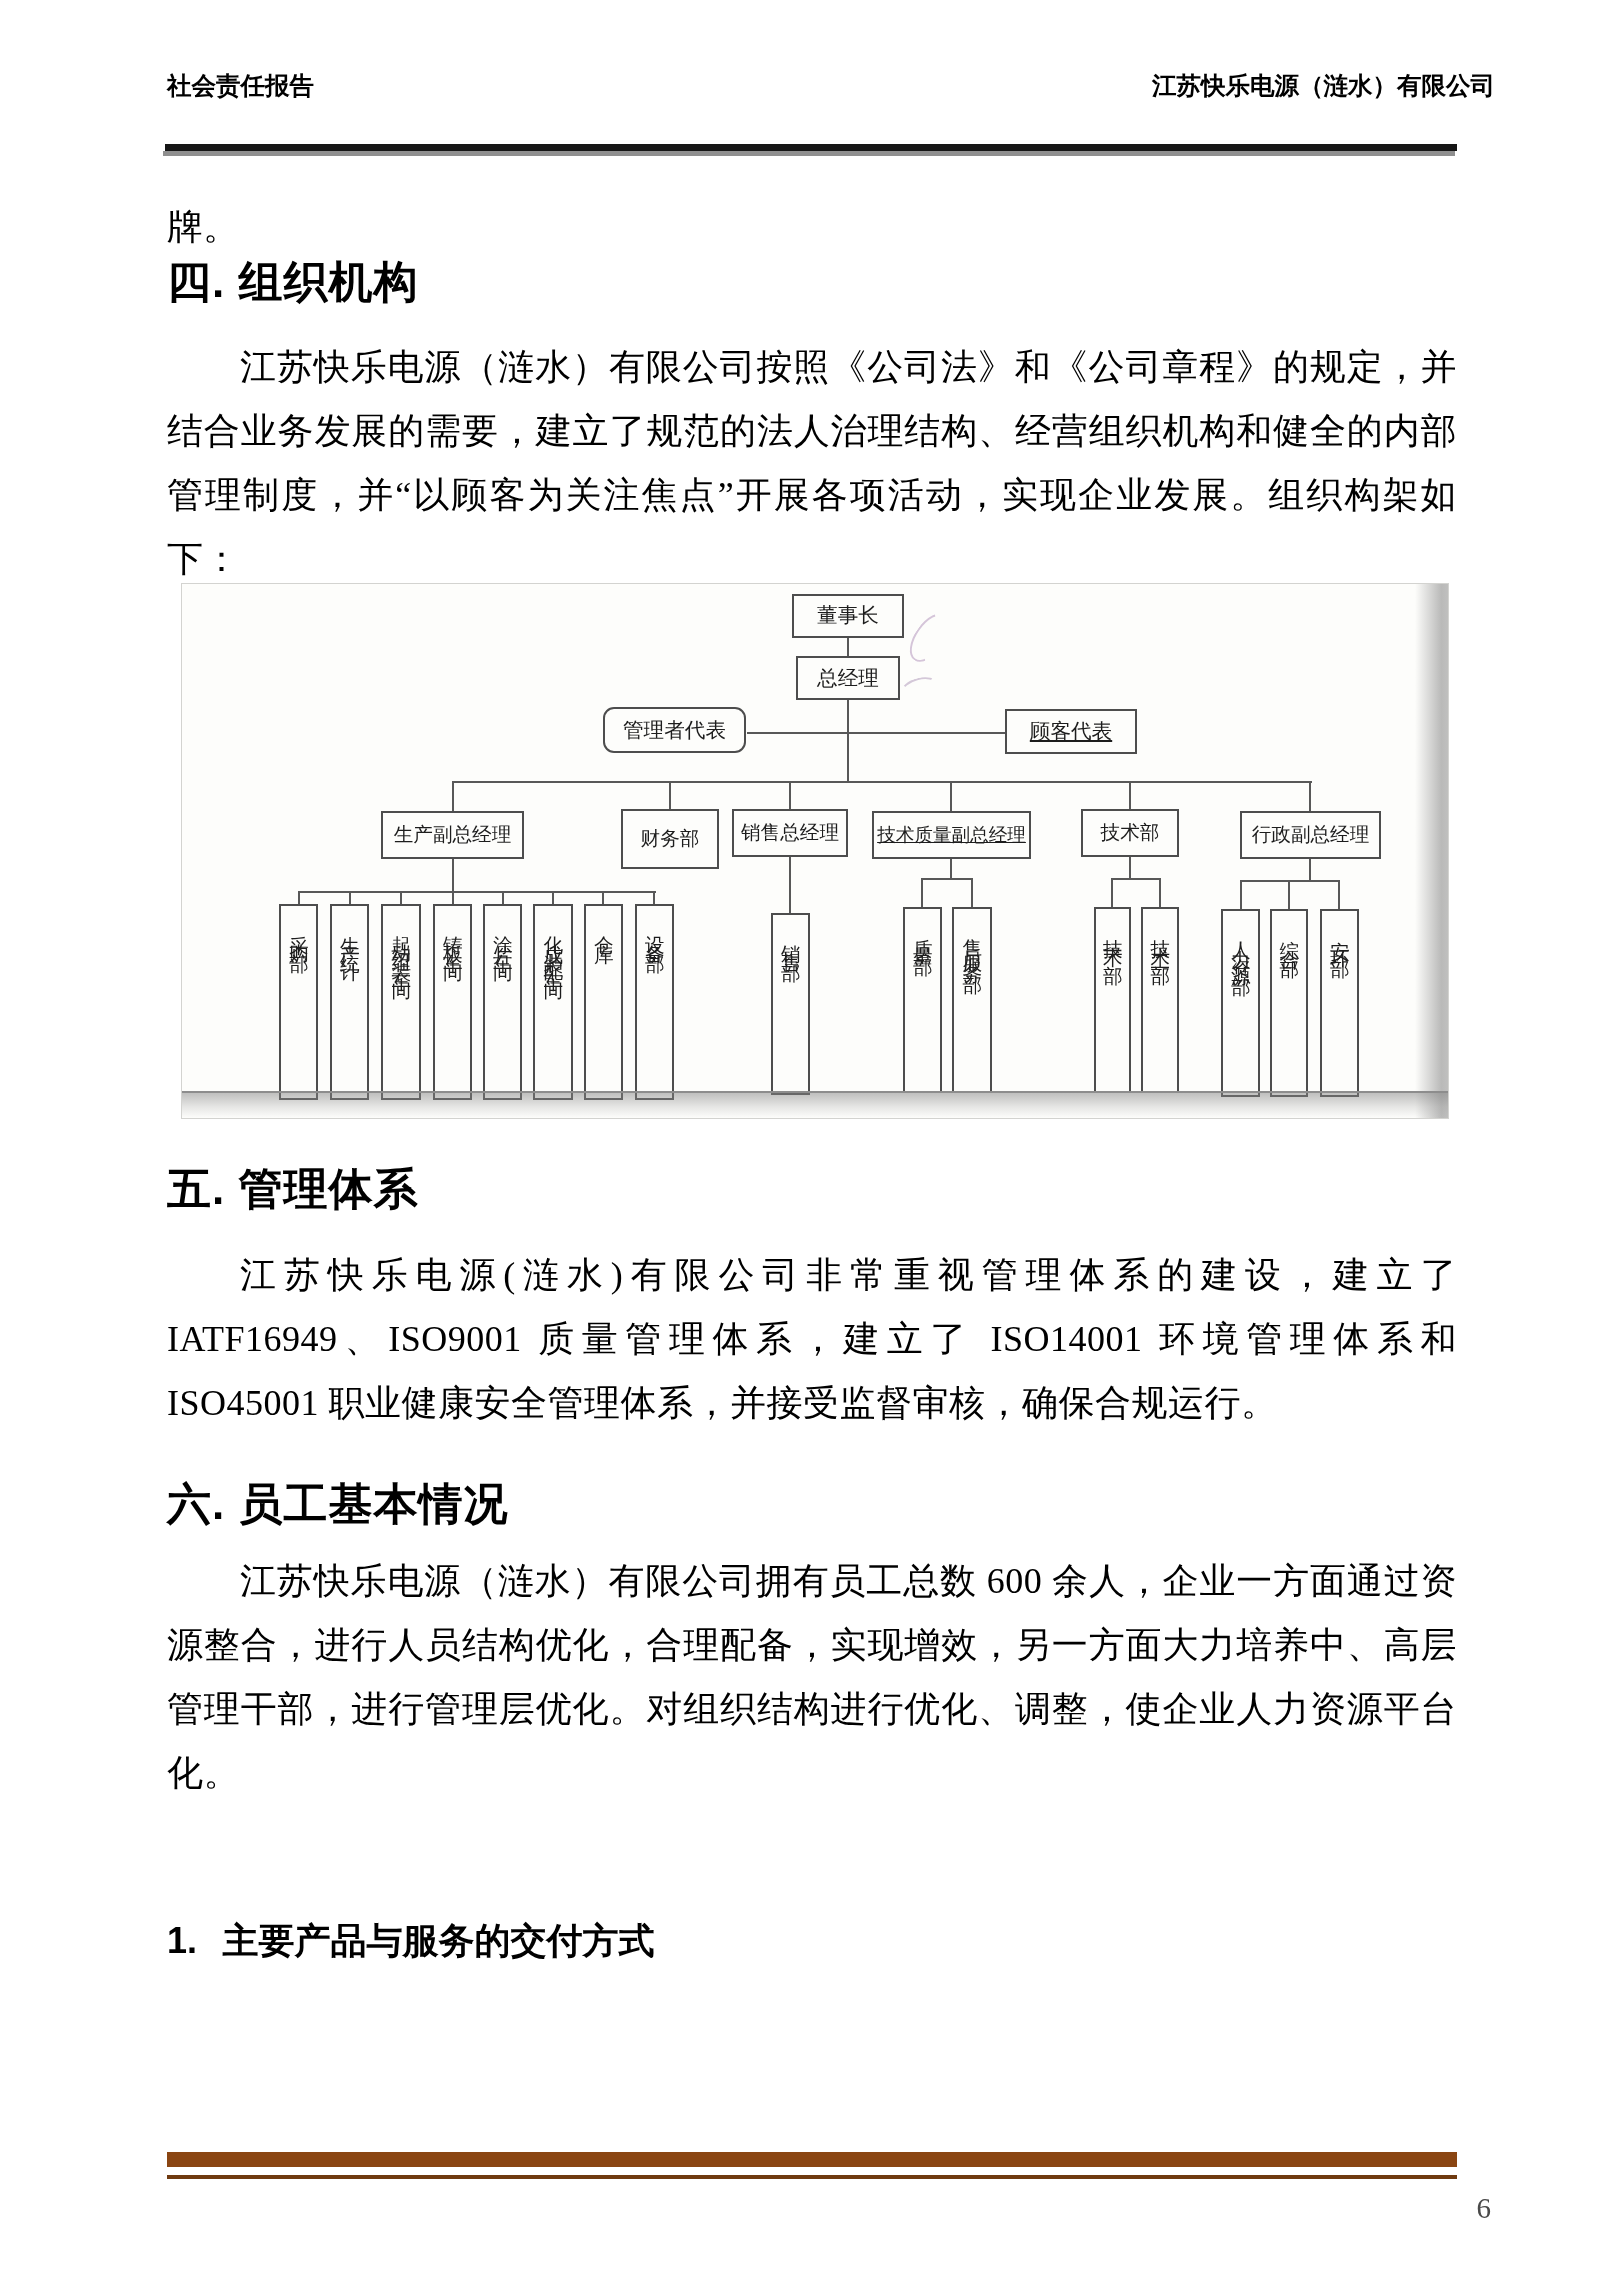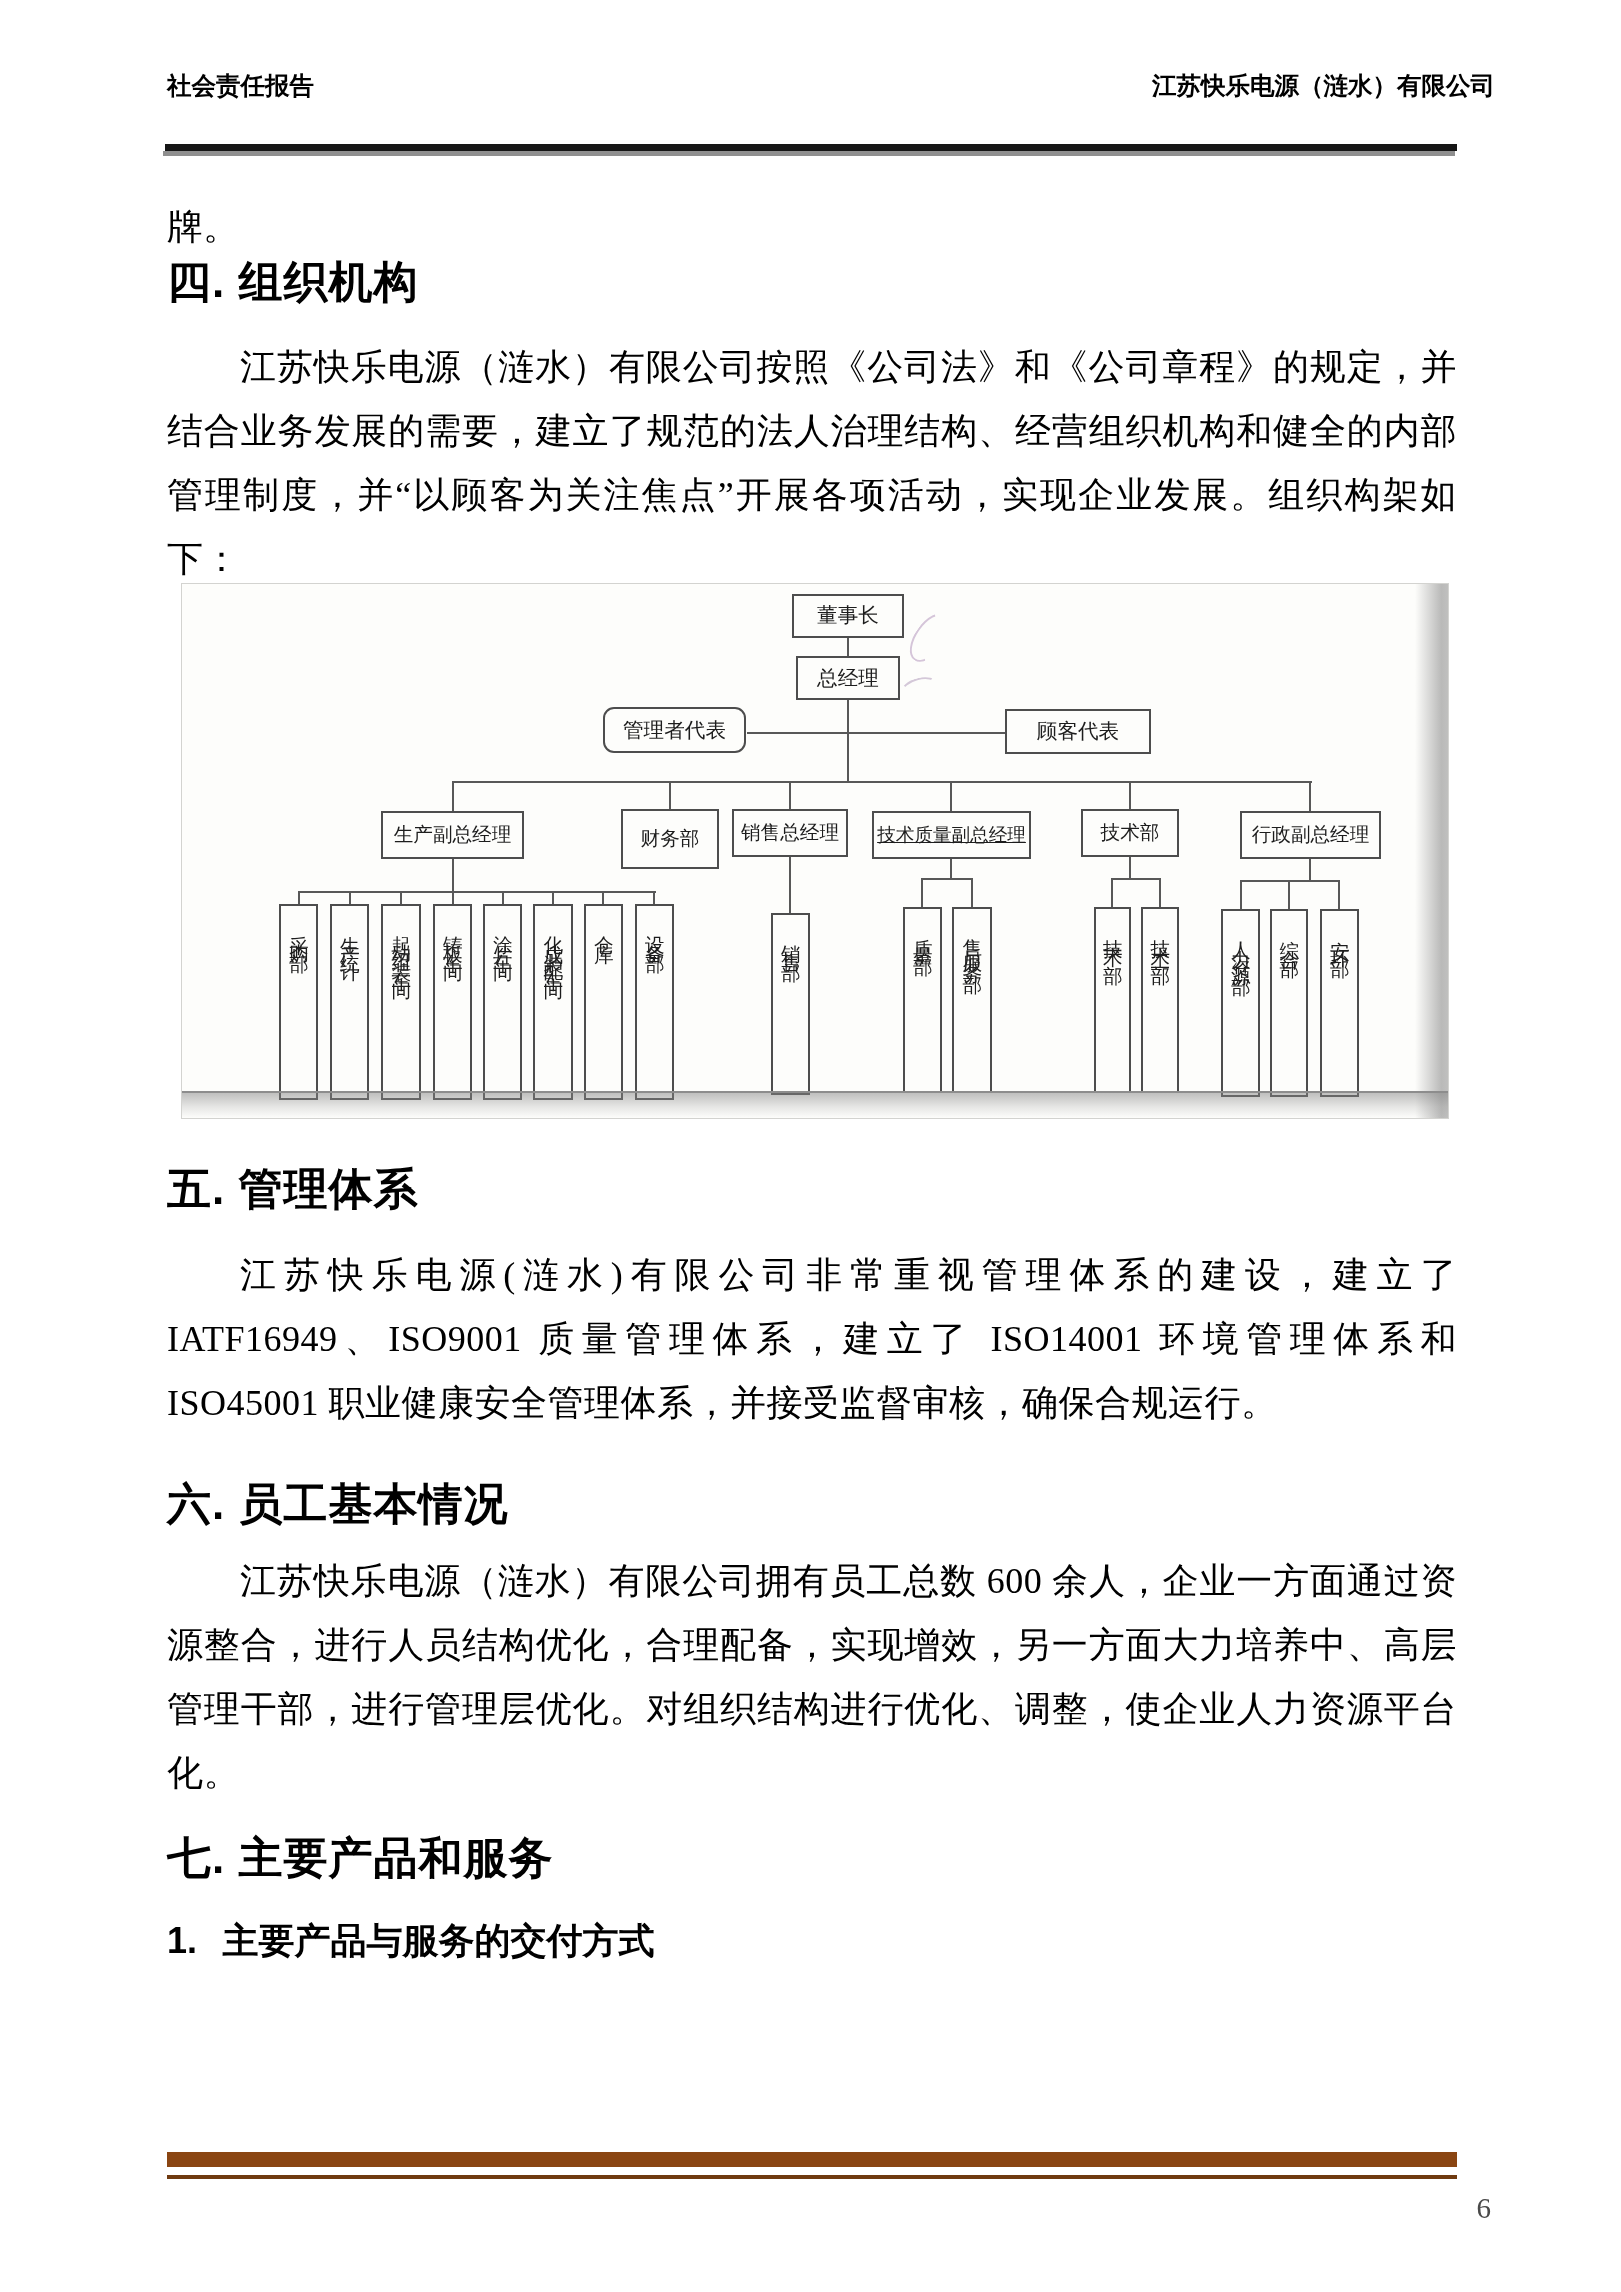--- a/index.html
+++ b/index.html
@@ -128,21 +128,21 @@
 
     <div class="ln" style="left:1127px; top:275px; width:2px; height:21.6px;"></div>
     <div class="ln" style="left:1058px; top:296px; width:100px; height:2px;"></div>
     <div class="ln" style="left:1058px; top:298px; width:2px; height:27.4px;"></div>
     <div class="ln" style="left:1106px; top:298px; width:2px; height:27.4px;"></div>
     <div class="ln" style="left:1156px; top:298px; width:2px; height:27.4px;"></div>
 
     <div class="ob" style="left:610px; top:9.8px;  width:112px; height:44px;">董事长</div>
     <div class="ob" style="left:614px; top:72px;  width:104px; height:44px;">总经理</div>
     <div class="ob" style="left:421px; top:123px; width:143px; height:46px;border-radius:11px;">管理者代表</div>
-    <div class="ob" style="left:823px; top:125px; width:146px; height:45px;">顾客代表</div>
+    <div class="ob" style="left:823px; top:125px; width:132px; height:45px;text-decoration:underline;">顾客代表</div>
 
     <div class="ob lv2" style="left:199px;  top:227px; width:143px; height:48px;">生产副总经理</div>
     <div class="ob lv2" style="left:439px;  top:225px; width:98px; height:60px;">财务部</div>
     <div class="ob lv2" style="left:550px;  top:225px; width:116px; height:48px;">销售总经理</div>
     <div class="ob lv2 wide" style="left:690px;  top:227px; width:159px; height:48px;text-decoration:underline;">技术质量副总经理</div>
     <div class="ob lv2" style="left:899px;  top:225px; width:98px; height:48px;">技术部</div>
     <div class="ob lv2" style="left:1058px; top:227px; width:141px; height:48px;">行政副总经理</div>
 
     <div class="ob vb" style="left:97px;  top:320px; width:39px; height:196px;">采购部</div>
     <div class="ob vb" style="left:148px; top:320px; width:39px; height:196px;">生产统计</div>
@@ -164,21 +164,20 @@
     <div class="fog-right"></div>
     <div class="fog-bottom"></div>
   </div>
 
   <div class="h-sec h5">五. 管理体系</div>
   <div class="para p2">江苏快乐电源(涟水)有限公司非常重视管理体系的建设，建立了 IATF16949、ISO9001 质量管理体系，建立了 ISO14001 环境管理体系和 ISO45001 职业健康安全管理体系，并接受监督审核，确保合规运行。</div>
 
   <div class="h-sec h6">六. 员工基本情况</div>
   <div class="para p3">江苏快乐电源（涟水）有限公司拥有员工总数 600 余人，企业一方面通过资源整合，进行人员结构优化，合理配备，实现增效，另一方面大力培养中、高层管理干部，进行管理层优化。对组织结构进行优化、调整，使企业人力资源平台化。</div>
 
-  <div class="h-sec h7">七. 主要产品和服务</div>
   <div class="h-sub">
     <span class="num">1.</span><span>主要产品与服务的交付方式</span>
   </div>
 
   <div class="ftr-bar"></div>
   <div class="ftr-line"></div>
   <div class="page-num">6</div>
 
 </div>
 

